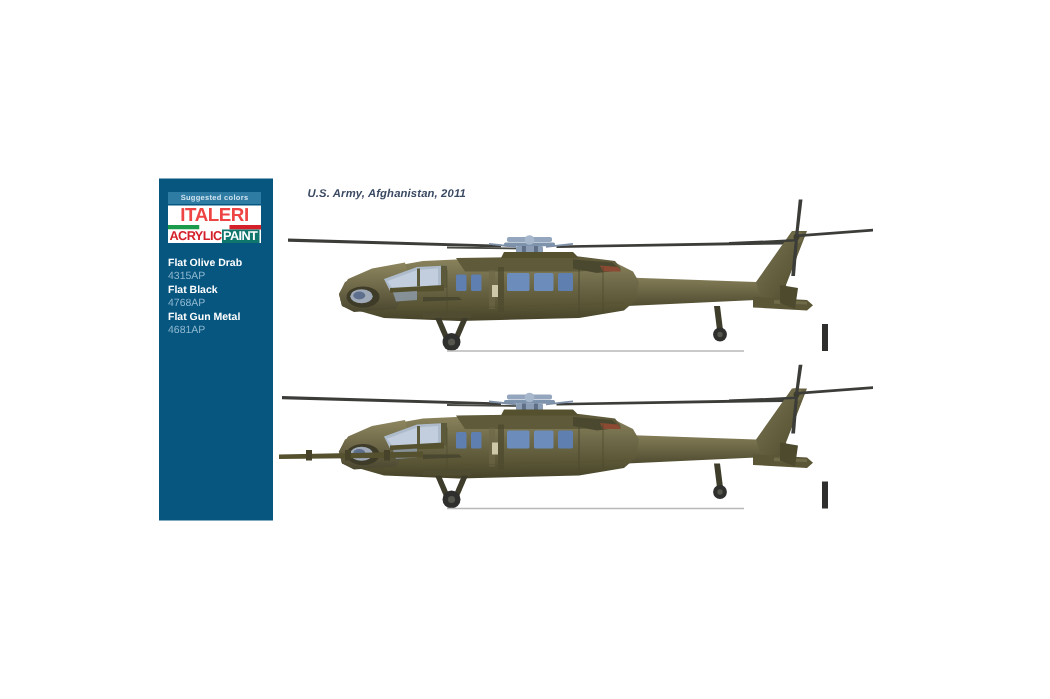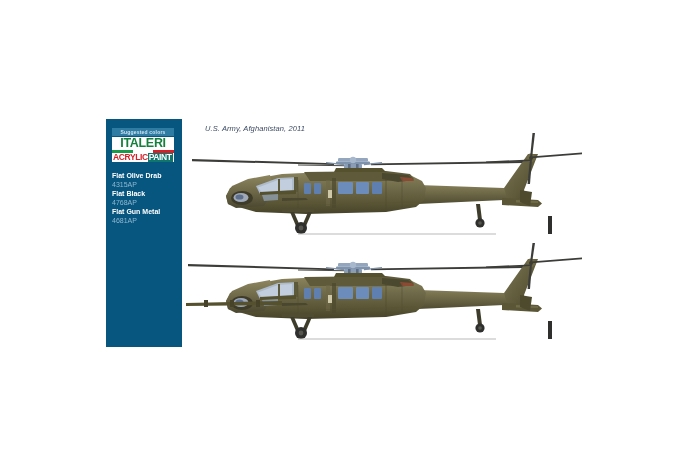--- a/index.html
+++ b/index.html
@@ -9,40 +9,40 @@
   
   #color-panel{position:absolute;left:106px;top:119px;width:76px;height:228px;
        background:#0b5party;background:#0a5a82;}
   #color-panel{background:#075680;}
   .panel-inner{position:absolute;left:6px;top:9px;width:66px;}
 
   .suggested-bar{background:#2e7ba3;color:#cfe3ef;font-size:5px;font-weight:bold;
        letter-spacing:.2px;text-align:center;padding:1px 0 1px 0;width:62px;
        font-family:"Liberation Sans",sans-serif;}
   .logo-box{width:62px;background:#ffffff;margin-top:1px;}
-  .italeri-word{font-size:12.5px;font-weight:bold;color:#15803d;letter-spacing:-0.3px;
+  .italeri-word{font-size:12.5px;font-weight:bold;color:#ef4444;letter-spacing:-0.3px;
        text-align:center;line-height:13px;font-family:"Liberation Sans",sans-serif;}
   .flag-row{height:3px;width:62px;display:flex;}
   .flag-g{flex:1;background:#1a9a4b;}
   .flag-w{flex:1;background:#ffffff;}
   .flag-r{flex:1;background:#d5202a;}
   .acrylic-row{width:62px;display:flex;line-height:9px;height:9px;}
   .acrylic-word{color:#d5202a;font-size:8.5px;font-weight:bold;letter-spacing:-0.4px;
        background:#fff;padding-left:1px;}
   .paint-word{color:#ffffff;font-size:8.5px;font-weight:bold;letter-spacing:-0.4px;
        background:#0f766e;padding:0 1px;}
 
   .paint-list{margin-top:9px;width:70px;}
   .paint-name{color:#ffffff;font-size:7px;font-weight:bold;line-height:9px;
        letter-spacing:0px;}
   .paint-code{color:#8fb8cf;font-size:7px;line-height:9px;letter-spacing:0px;}
 
   
   #caption{position:absolute;left:205px;top:124px;font-size:7.5px;font-style:italic;
-       font-weight:normal;color:#3b4a63;letter-spacing:.1px;}
+       font-weight:bold;color:#3b4a63;letter-spacing:.1px;}
 
   
   .heli-stage{position:absolute;}
   #heli-top{left:186px;top:128px;width:400px;height:120px;}
   #heli-bottom{left:186px;top:243px;width:400px;height:120px;}
   .heli-stage svg{display:block;width:100%;height:100%;}
 </style>
 </head>
 <body>
 

